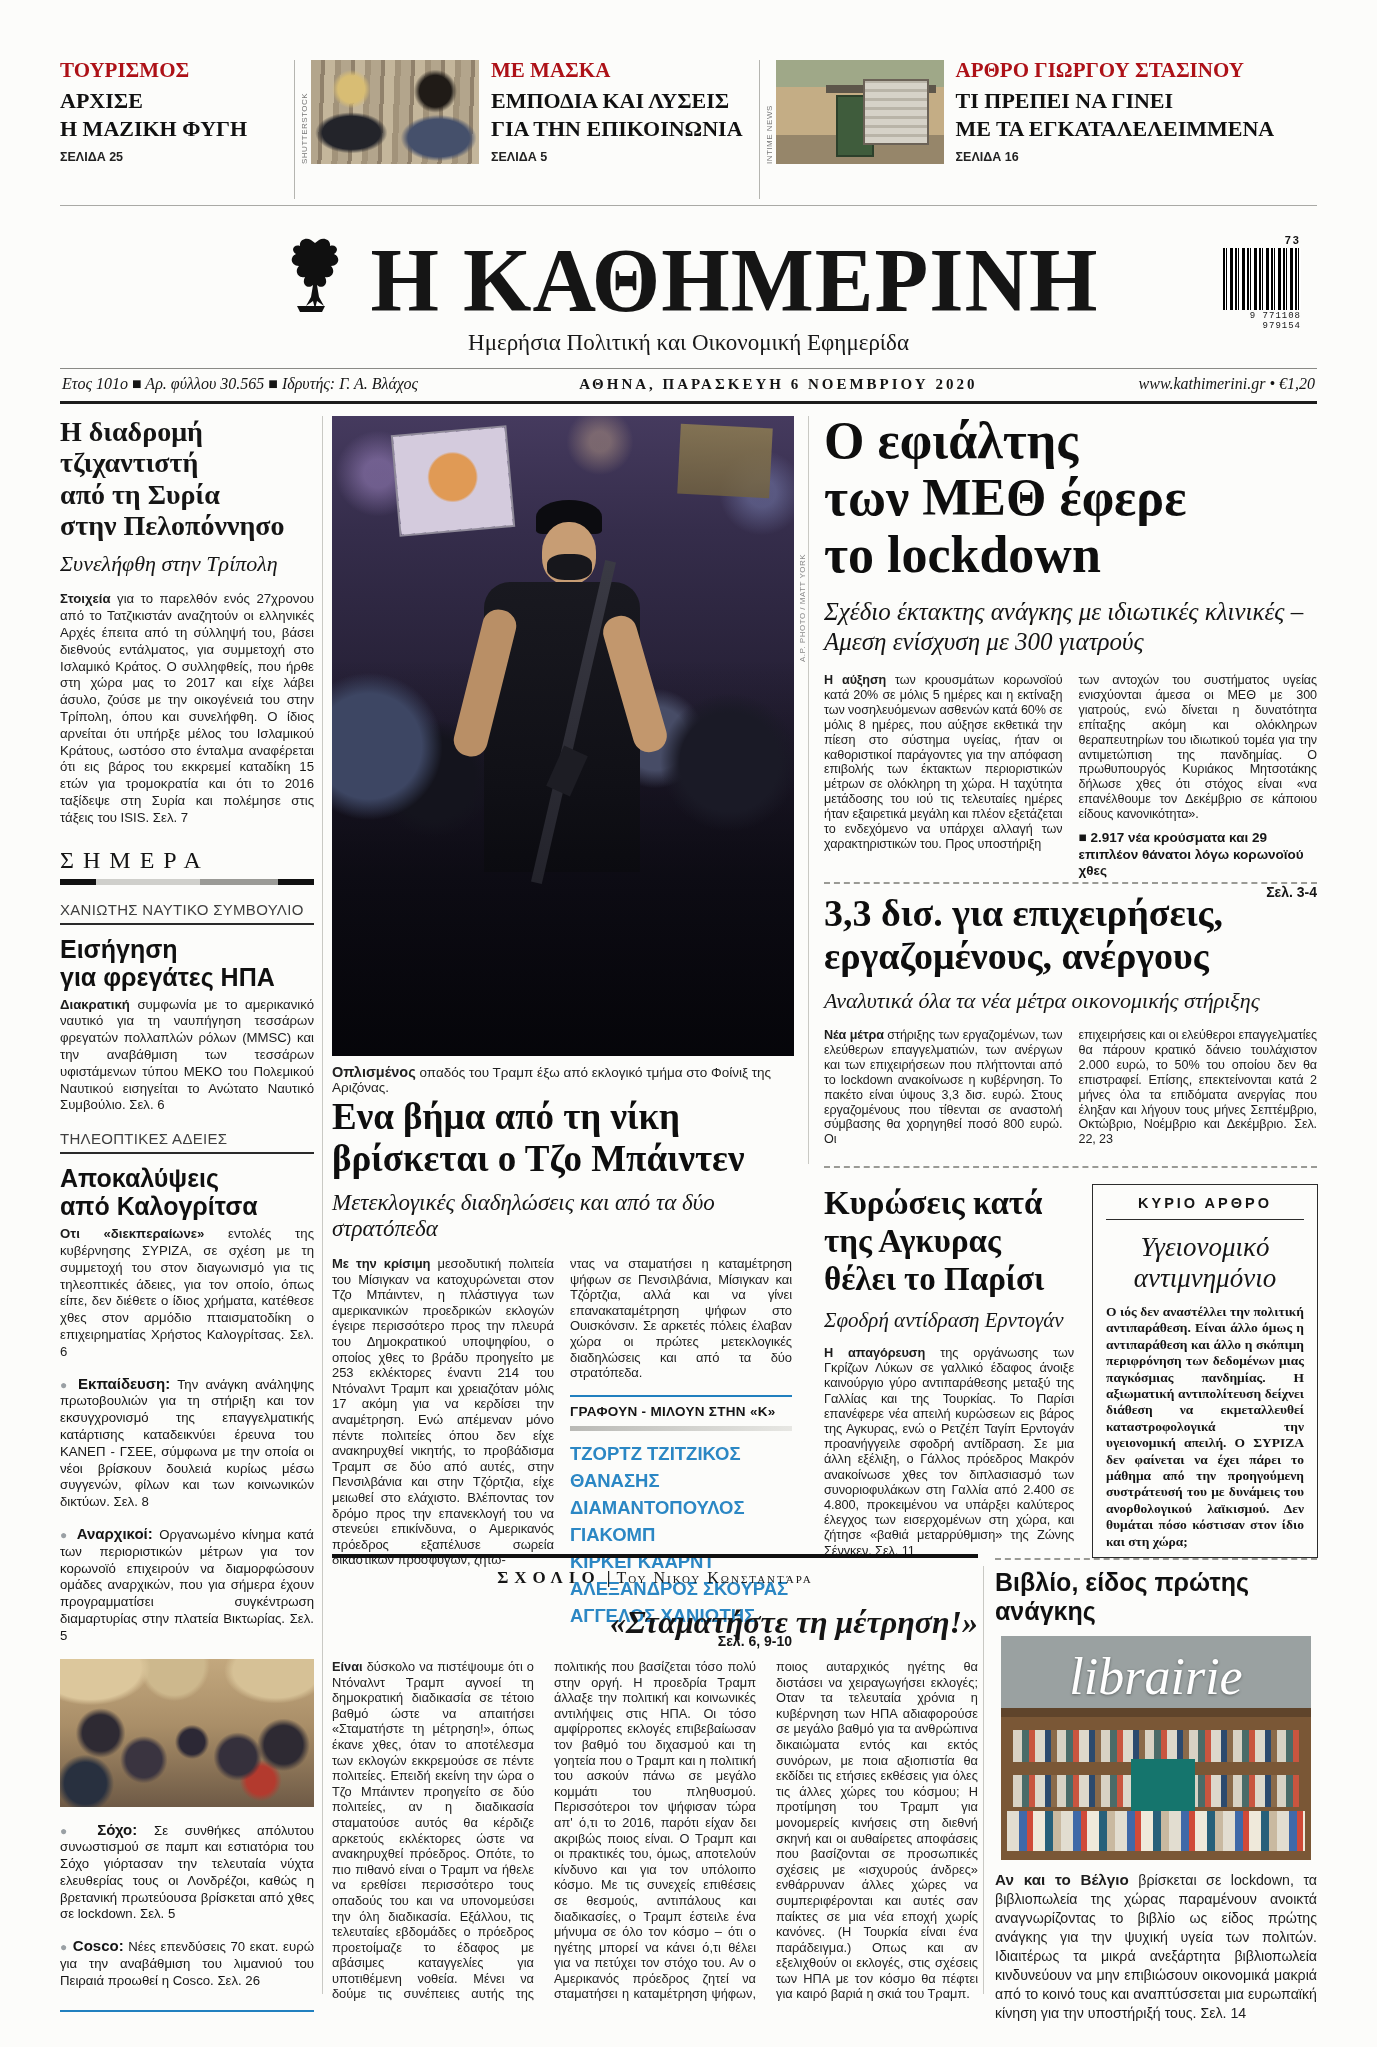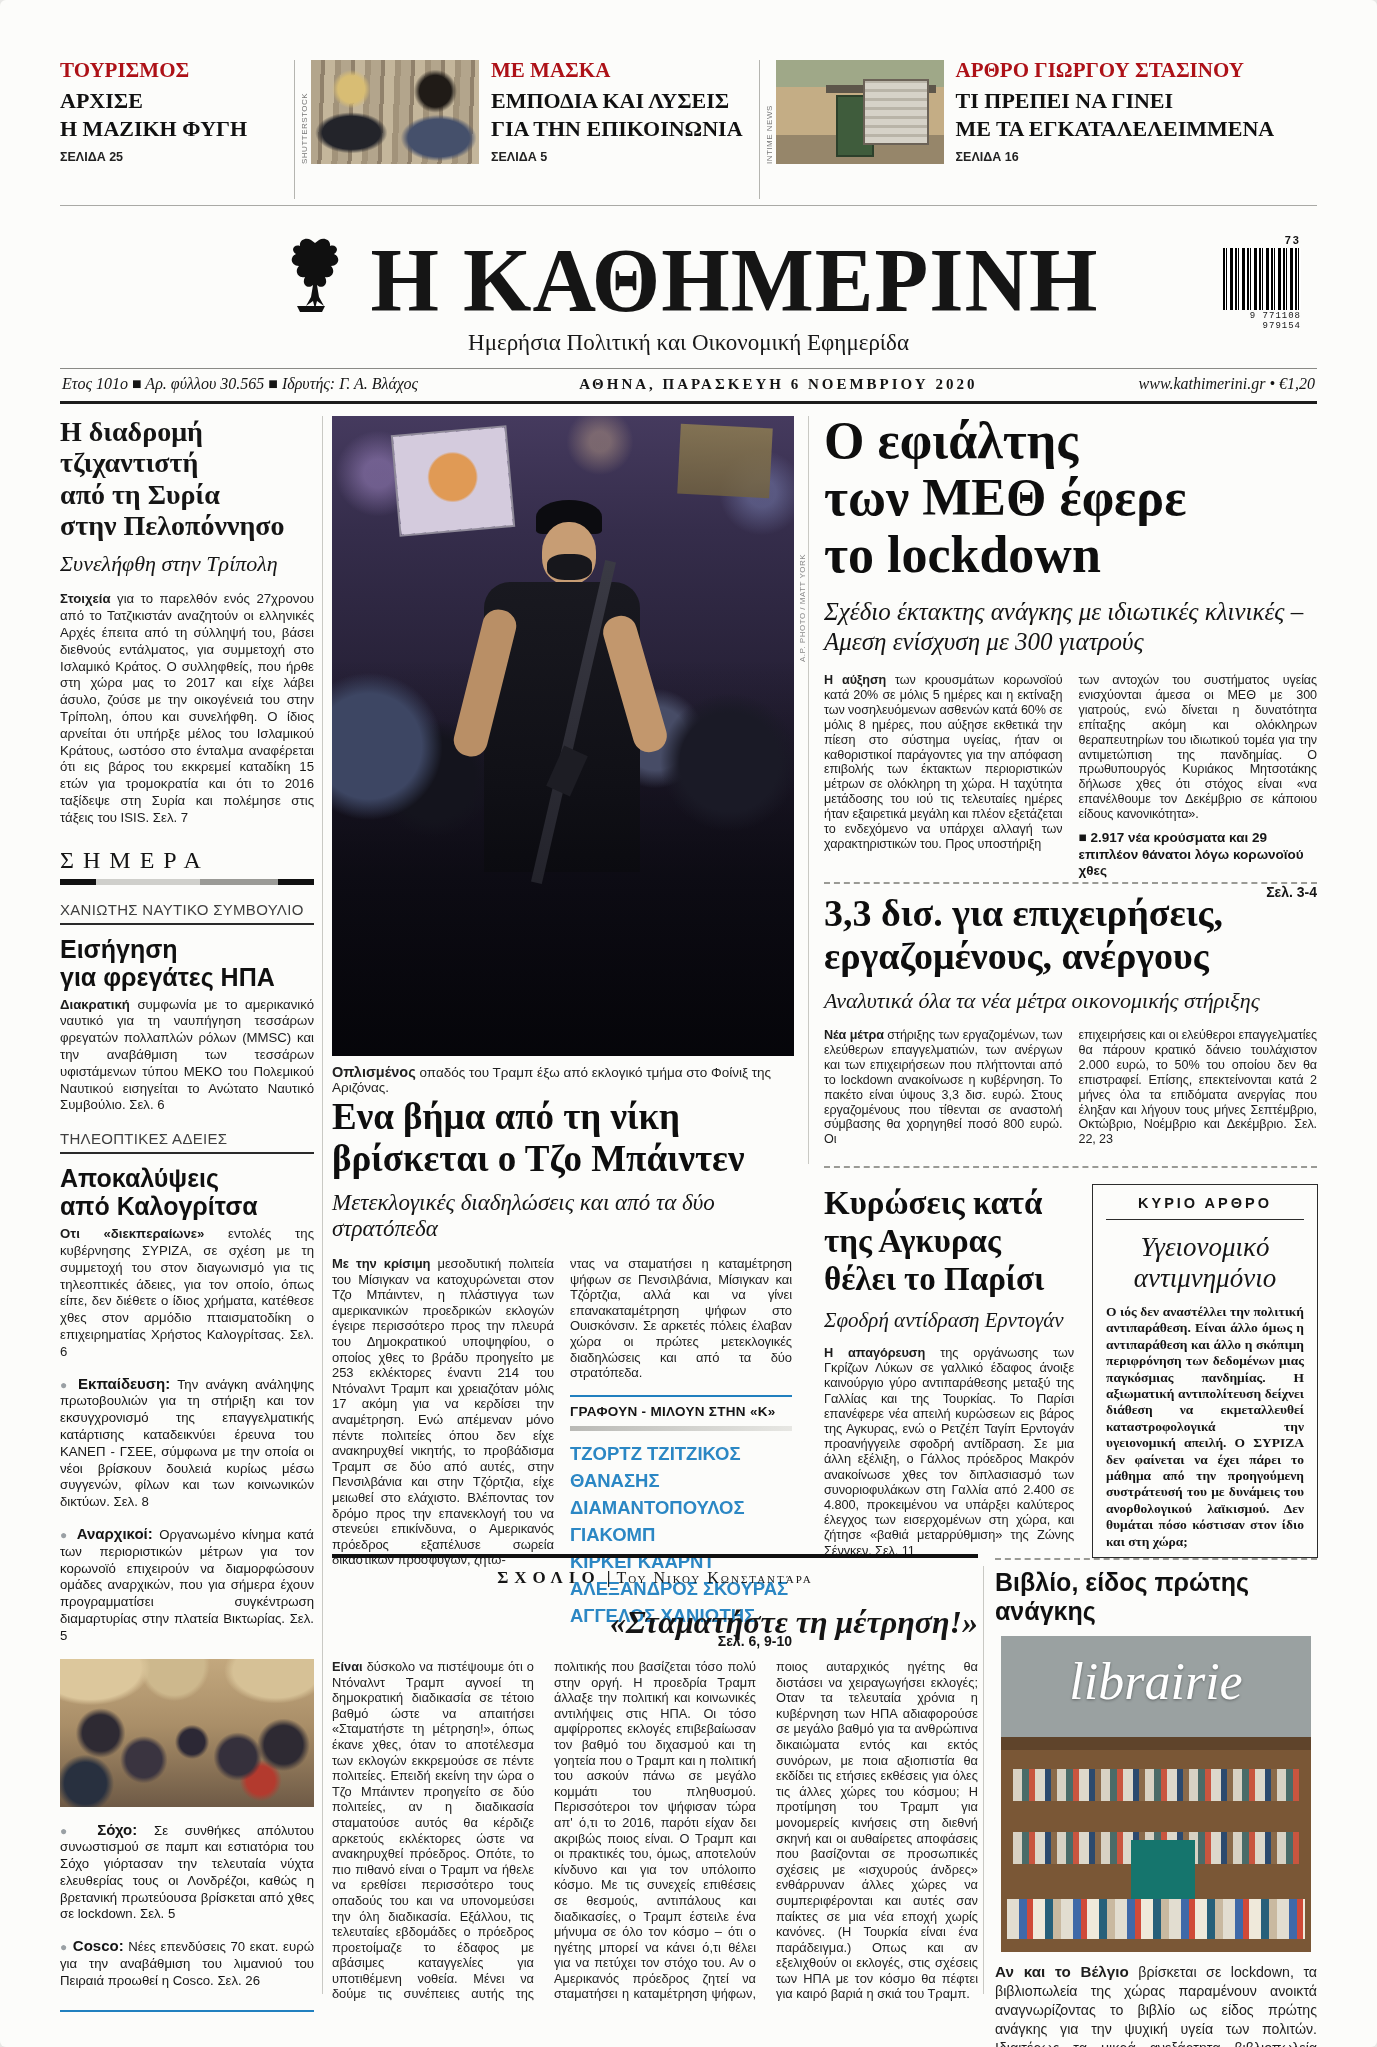--- a/index.html
+++ b/index.html
@@ -1,17 +1,17 @@
 <!DOCTYPE html>
 <html><head>
 <meta charset="utf-8">
 <style>
   html,body{margin:0;padding:0;background:#e8e8e6;}
   .page{position:relative;width:1377px;height:2047px;background:#fcfcfa;margin:0 auto;
-        font-family:"Liberation Sans",sans-serif;color:#151515;overflow:hidden;border-radius:6px;}
+        font-family:"Liberation Sans",sans-serif;color:#151515;overflow:hidden;}
   .pre{white-space:pre-line;}
   .serif{font-family:"Liberation Serif","DejaVu Serif",serif;}
 
   
   .teasers{position:absolute;left:60px;top:56px;width:1257px;height:150px;display:flex;
            border-bottom:1px solid #a9a9a5;padding-bottom:2px;box-sizing:border-box;}
   .teaser{display:flex;gap:12px;}
   .t1{width:218px;flex-direction:column;gap:0;}
   .tdiv{width:1px;background:#b5b5b0;margin:4px 16px;}
   .kicker-red{font-family:"Liberation Serif",serif;font-weight:700;font-size:21px;color:#ad1117;margin:2px 0 4px;}
@@ -169,21 +169,21 @@
   .com-div{margin:0 6px;font-weight:700;}
   .com-by{font-variant:small-caps;letter-spacing:2px;font-size:16px;}
   .com-head{text-align:right;font-family:"Liberation Serif",serif;font-style:italic;font-weight:700;
             font-size:32px;margin:16px 0 18px;}
   .com-body{column-count:3;column-gap:20px;height:346px;overflow:hidden;
             font-size:12.8px;line-height:15.6px;text-align:justify;color:#222;}
 
   
   .books{position:absolute;left:995px;top:1568px;width:322px;}
   .bk-head{font-weight:700;font-size:25px;color:#101010;}
-  .photo-books{position:relative;width:310px;height:316px;margin:10px 0 10px 6px;background:
+  .photo-books{position:relative;width:310px;height:224px;margin:10px 0 10px 6px;background:
       linear-gradient(180deg,#9aa1a1 0 32%,#5f442b 32% 36%,#7a5736 36% 100%);}
   .lib-text{position:absolute;left:0;top:5%;width:100%;text-align:center;color:#fff;
             font-family:"Liberation Serif",serif;font-style:italic;font-size:52px;
             text-shadow:0 1px 3px rgba(0,0,0,.4);}
   .bk-row{position:absolute;left:4%;width:92%;height:32px;background:
       repeating-linear-gradient(90deg,#d8d2c4 0 9px,#4a6b68 9px 16px,#c9553f 16px 22px,#ddd8cb 22px 32px,#2c4a6e 32px 38px,#8a6a4a 38px 44px);}
   .row1{top:42%;}
   .row2{top:62%;}
   .bk-row3{position:absolute;left:2%;bottom:4%;width:96%;height:40px;background:
       repeating-linear-gradient(90deg,#e2ddd0 0 12px,#3f69a8 12px 20px,#d04a38 20px 26px,#efe9da 26px 38px,#27607a 38px 46px,#c9b9a0 46px 54px);}

